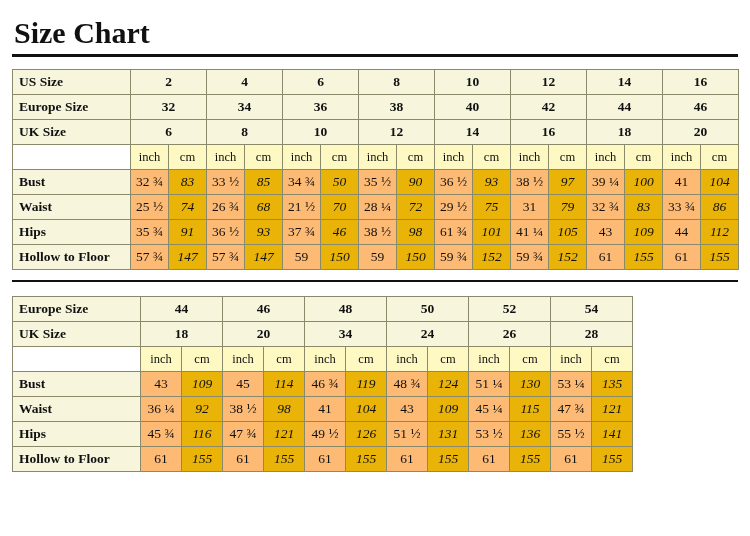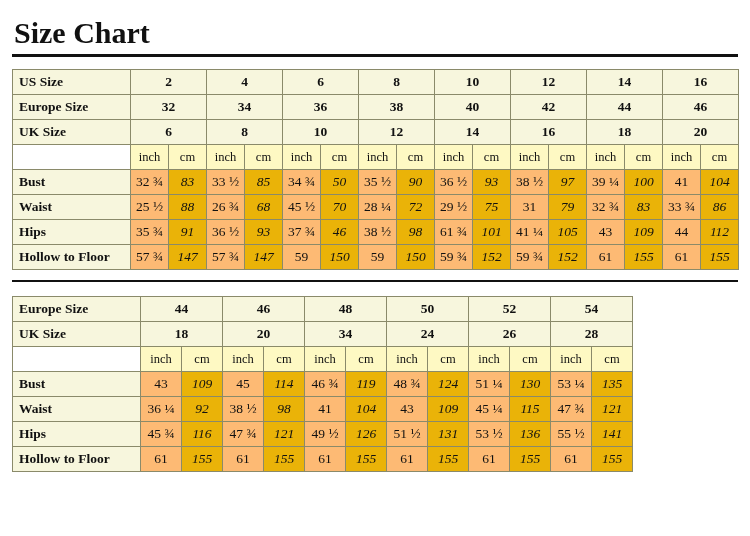--- a/index.html
+++ b/index.html
@@ -185,24 +185,24 @@
           <td class="cm-cell">97</td>
           <td class="inch-cell">39 ¼</td>
           <td class="cm-cell">100</td>
           <td class="inch-cell">41</td>
           <td class="cm-cell">104</td>
         </tr>
 
         <tr>
           <td class="rowlabel">Waist</td>
           <td class="inch-cell">25 ½</td>
-          <td class="cm-cell">88</td>
+          <td class="cm-cell">74</td>
           <td class="inch-cell">26 ¾</td>
           <td class="cm-cell">68</td>
-          <td class="inch-cell">45 ½</td>
+          <td class="inch-cell">21 ½</td>
           <td class="cm-cell">70</td>
           <td class="inch-cell">28 ¼</td>
           <td class="cm-cell">72</td>
           <td class="inch-cell">29 ½</td>
           <td class="cm-cell">75</td>
           <td class="inch-cell">31</td>
           <td class="cm-cell">79</td>
           <td class="inch-cell">32 ¾</td>
           <td class="cm-cell">83</td>
           <td class="inch-cell">33 ¾</td>

